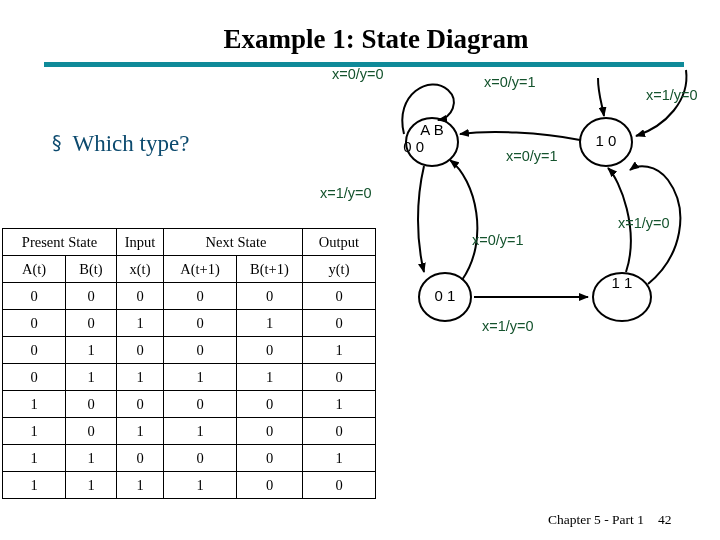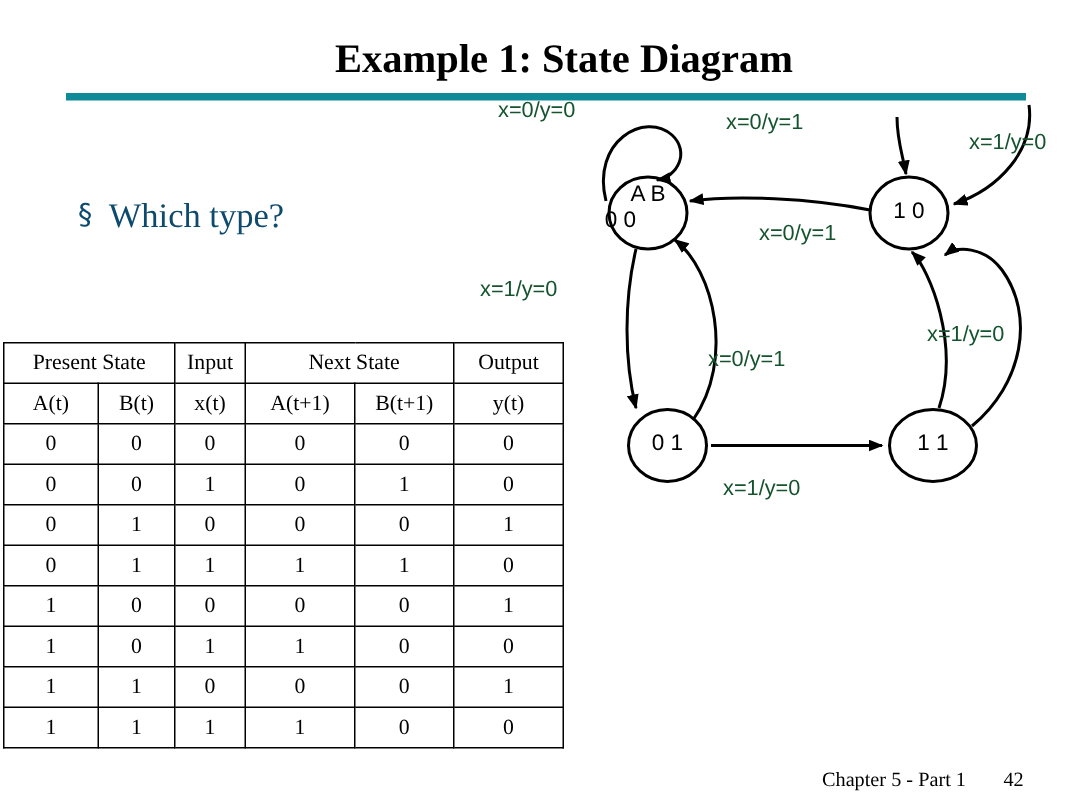--- a/index.html
+++ b/index.html
@@ -109,21 +109,21 @@
   }
   .footer {
     position: absolute;
     left: 548px;
     top: 512px;
     font-family: "Liberation Serif", serif;
     font-size: 13.5px;
     color: #000000;
     white-space: nowrap;
   }
-  .footer .pg { margin-left: 25px; }
+  .footer .pg { margin-left: 14px; }
 </style>
 </head>
 <body>
 
 <div id="slide">
 
   <div class="title">Example 1: State Diagram</div>
   <div class="title-rule"></div>
 
   <div class="bullet">
@@ -242,21 +242,21 @@
       <path d="M236,212 C250,170 230,120 218,108" fill="none" stroke="#000000" stroke-width="2" marker-end="url(#ah)"></path>
 
       <path d="M258,224 C292,196 300,150 278,120 C266,104 248,104 240,110" fill="none" stroke="#000000" stroke-width="2" marker-end="url(#ah)"></path>
     </svg>
 
     
     <div class="state-txt" style="left: 18px; top: 61px; width: 48px;">A B</div>
     <div class="state-txt" style="left: 6px; top: 78px; width: 28px; text-align: right;">0 0</div>
     <div class="state-txt" style="left: 192px; top: 72px; width: 48px;">1 0</div>
     <div class="state-txt" style="left: 31px; top: 227px; width: 48px;">0 1</div>
-    <div class="state-txt" style="left: 208px; top: 227px; width: 48px;">1 1</div>
+    <div class="state-txt" style="left: 208px; top: 214px; width: 48px;">1 1</div>
 
     
     <div class="lbl" style="left: -58px; top: 6px;">x=0/y=0</div>
     <div class="lbl" style="left: 94px;  top: 14px;">x=0/y=1</div>
     <div class="lbl" style="left: 256px; top: 27px;">x=1/y=0</div>
     <div class="lbl" style="left: 116px; top: 88px;">x=0/y=1</div>
     <div class="lbl" style="left: -70px; top: 125px;">x=1/y=0</div>
     <div class="lbl" style="left: 228px; top: 155px;">x=1/y=0</div>
     <div class="lbl" style="left: 82px;  top: 172px;">x=0/y=1</div>
     <div class="lbl" style="left: 92px;  top: 258px;">x=1/y=0</div>

